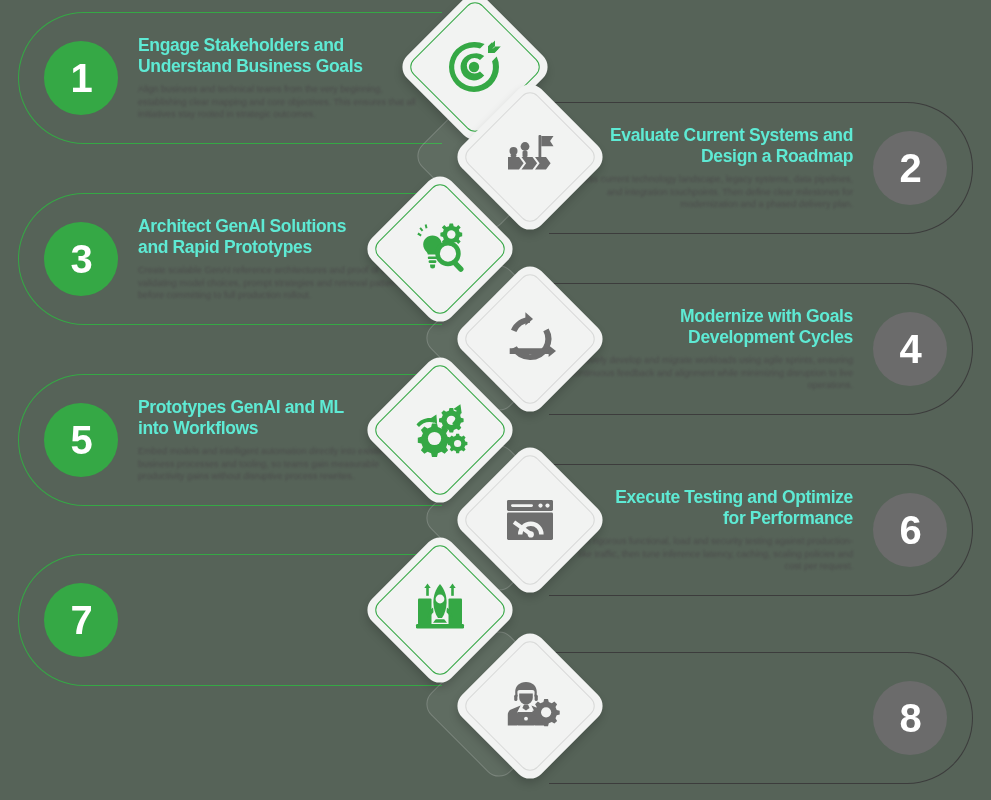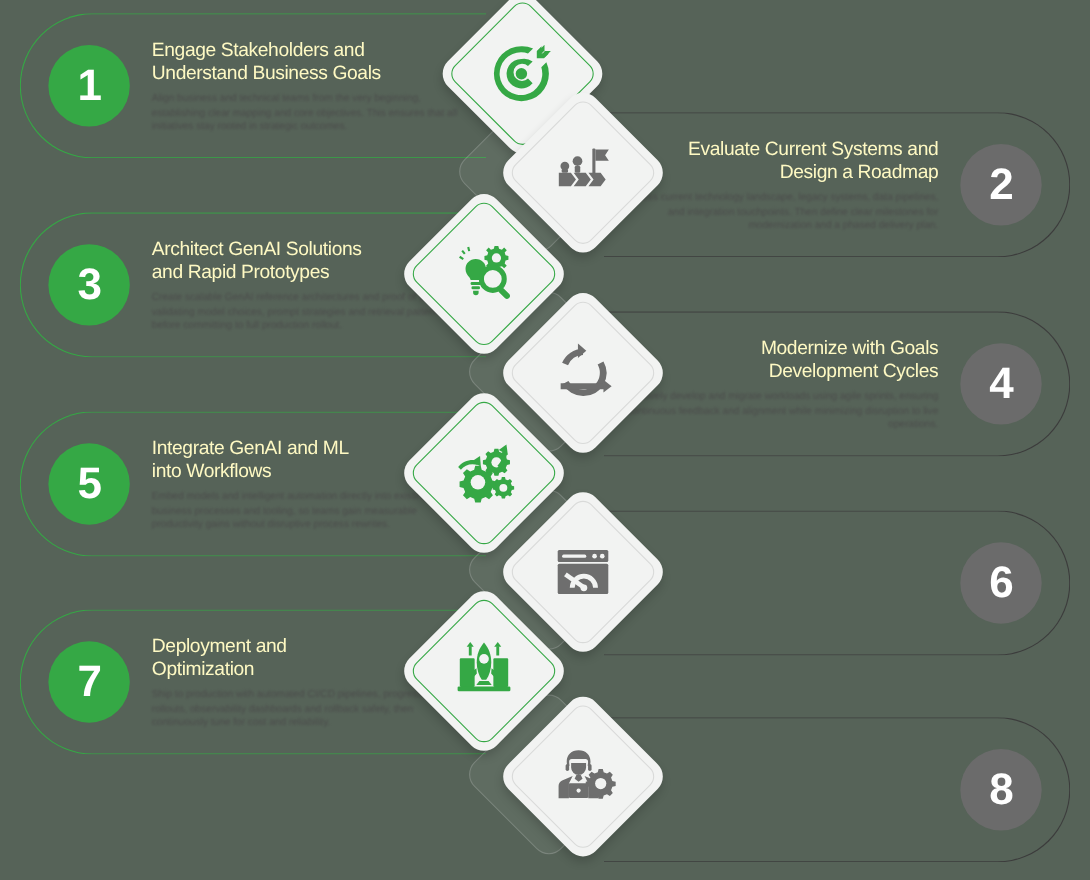--- a/index.html
+++ b/index.html
@@ -66,23 +66,23 @@
   .txt {
     position: relative;
     z-index: 3;
     padding: 0 14px 0 20px;
     flex: 1 1 auto;
     min-width: 0;
   }
   .row.right .txt { padding: 0 20px 0 14px; text-align: right; }
 
   .title {
-    color: #fef9c3;
+    color: #5eead4;
     font-size: 17.5px;
-    font-weight: 400;
+    font-weight: 700;
     line-height: 1.22;
     letter-spacing: -0.35px;
     white-space: pre-line;
   }
   .desc {
     margin-top: 5px;
     color: #4a4a4a;
     font-size: 9.2px;
     line-height: 1.38;
     
@@ -172,39 +172,39 @@
       <div class="title">Modernize with Goals
 Development Cycles</div>
       <div class="desc">Iteratively develop and migrate workloads using agile sprints, ensuring continuous feedback and alignment while minimizing disruption to live operations.</div>
     </div>
   </div>
 
   <div class="row left" style="top:374px">
     <div class="pill"></div>
     <div class="badge">5</div>
     <div class="txt">
-      <div class="title">Integrate GenAI and ML
+      <div class="title">Prototypes GenAI and ML
 into Workflows</div>
       <div class="desc">Embed models and intelligent automation directly into existing business processes and tooling, so teams gain measurable productivity gains without disruptive process rewrites.</div>
     </div>
   </div>
 
   <div class="row right" style="top:464px">
     <div class="pill"></div>
     <div class="badge">6</div>
+    <div class="txt">
+      <div class="title">Execute Testing and Optimize
+for Performance</div>
+      <div class="desc">Run rigorous functional, load and security testing against production-like traffic, then tune inference latency, caching, scaling policies and cost per request.</div>
+    </div>
   </div>
 
   <div class="row left" style="top:554px">
     <div class="pill"></div>
     <div class="badge">7</div>
-    <div class="txt">
-      <div class="title">Deployment and
-Optimization</div>
-      <div class="desc">Ship to production with automated CI/CD pipelines, progressive rollouts, observability dashboards and rollback safety, then continuously tune for cost and reliability.</div>
-    </div>
   </div>
 
   <div class="row right" style="top:652px">
     <div class="pill"></div>
     <div class="badge">8</div>
   </div>
 
   <div class="ghost" style="left:434px;top:100px"></div>
   <div class="ghost" style="left:443px;top:282px"></div>
   <div class="ghost" style="left:443px;top:462px"></div>

